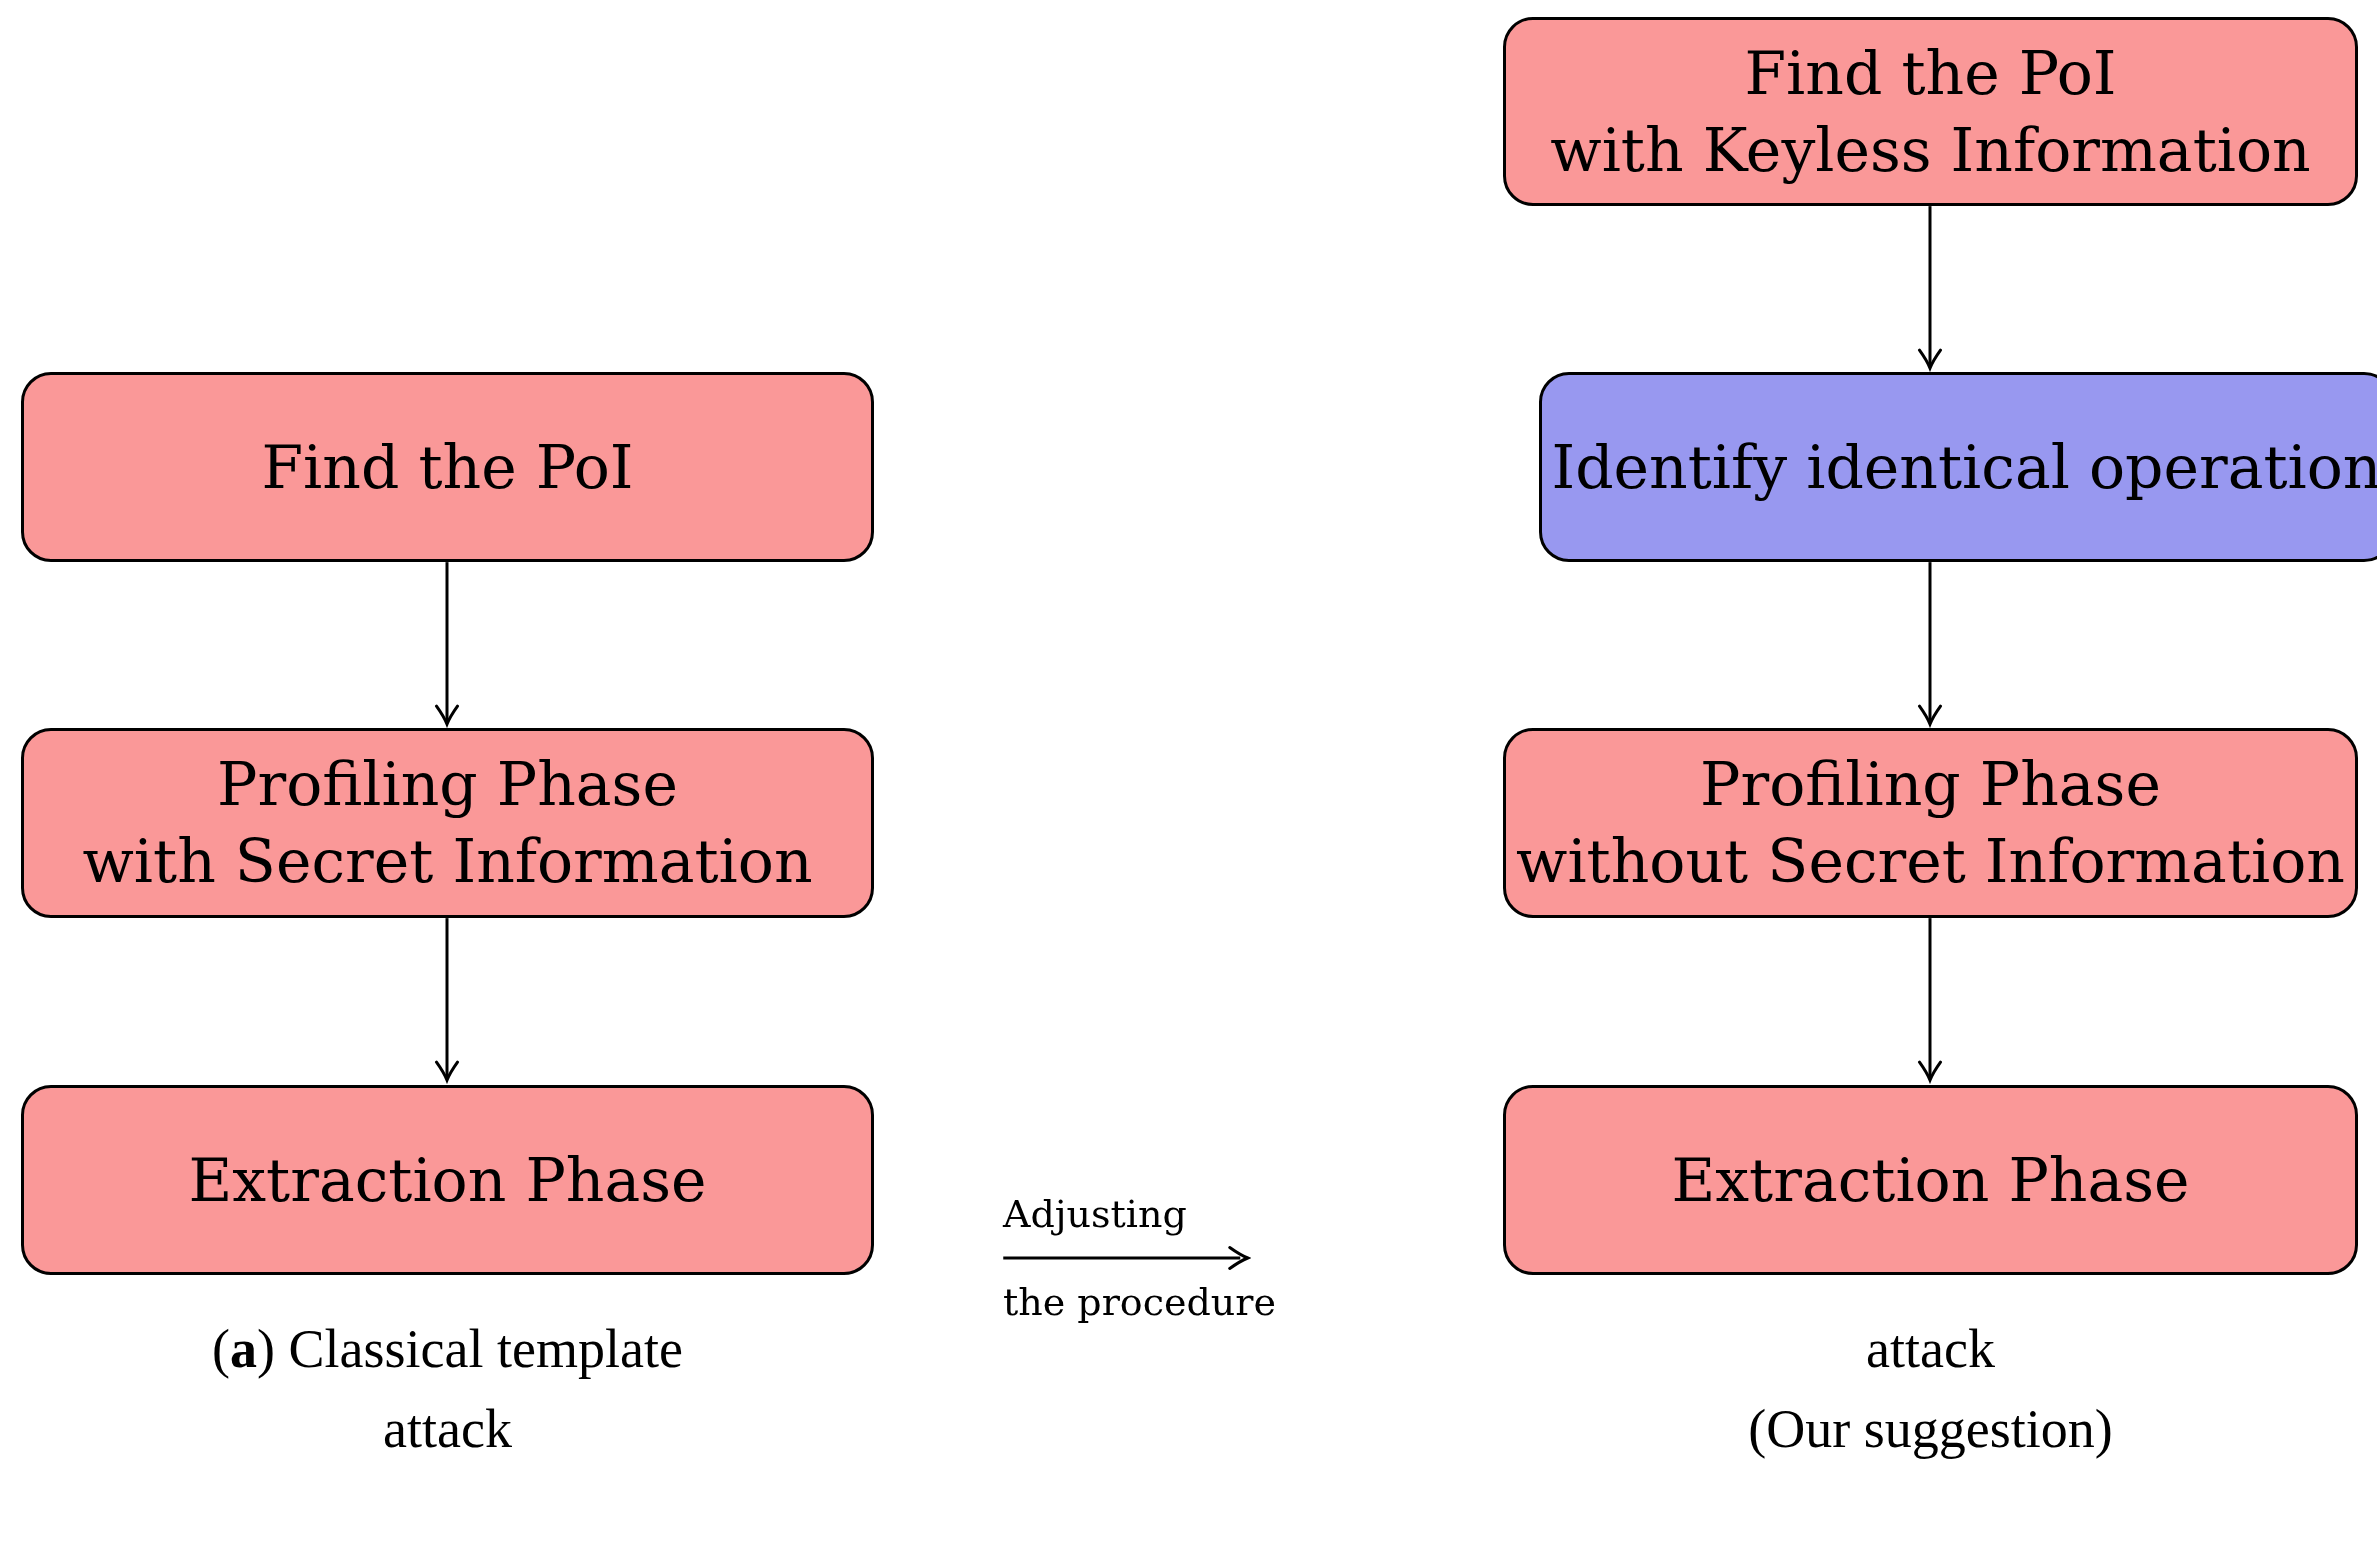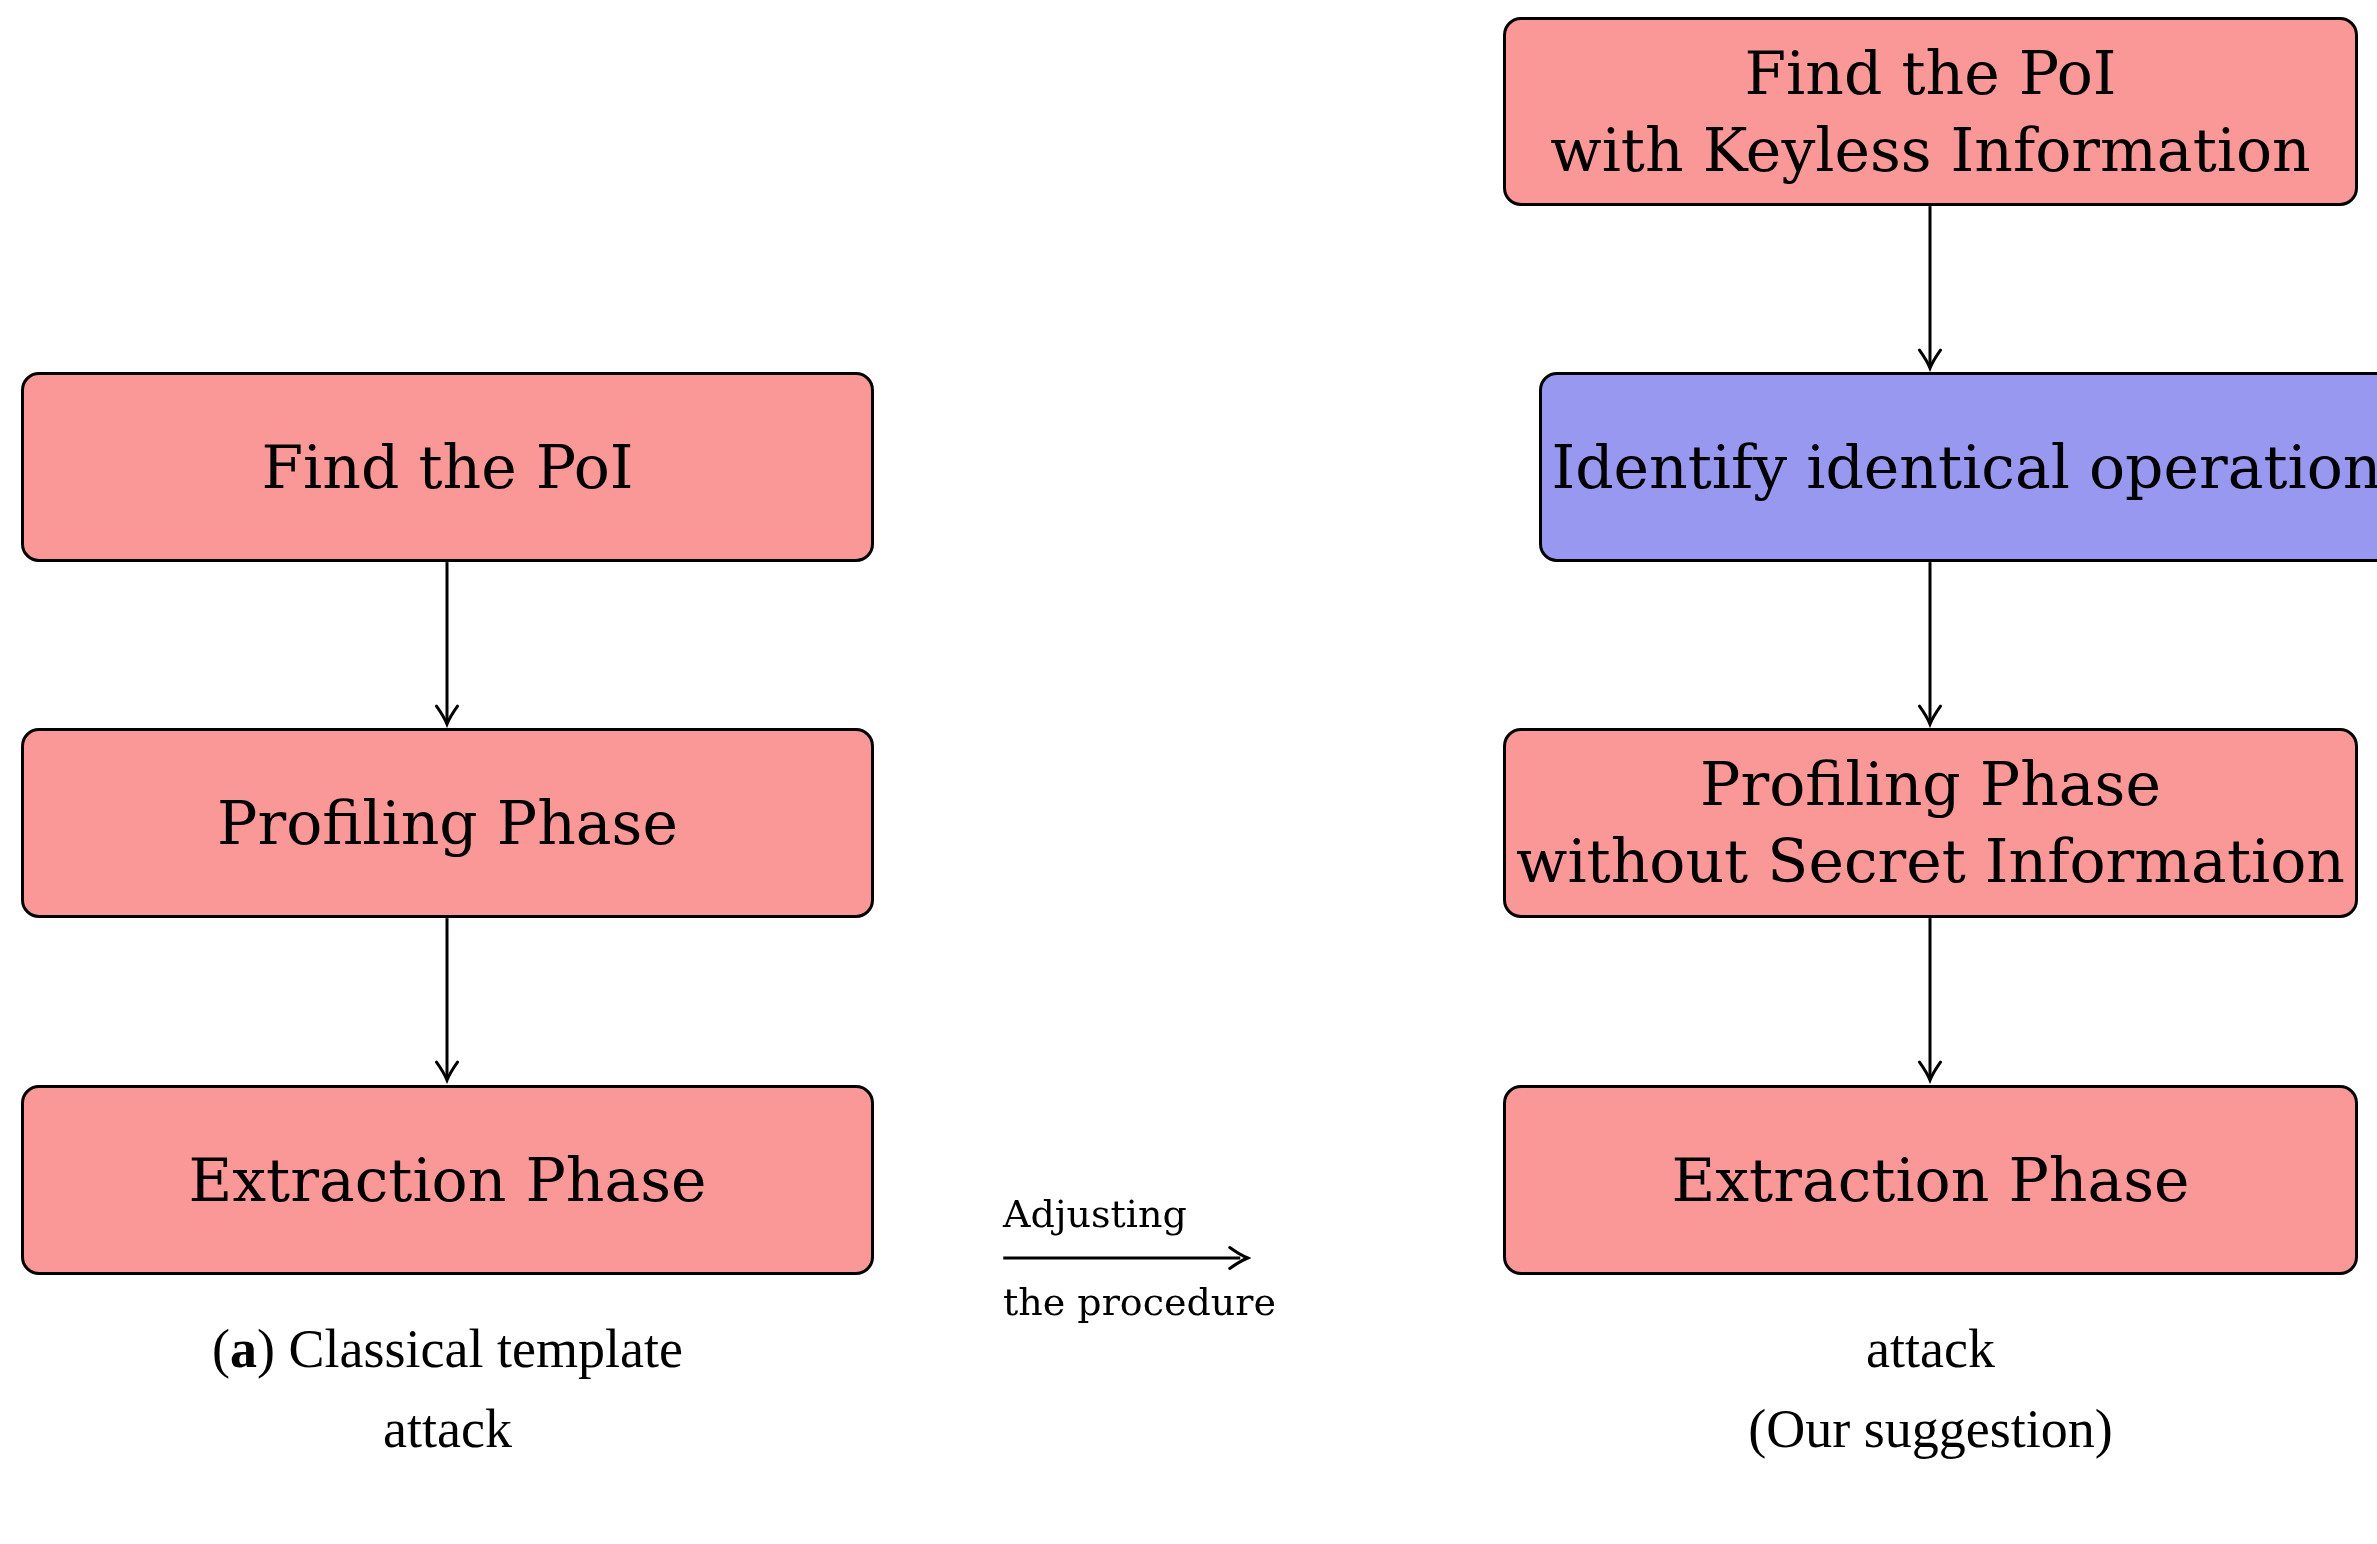--- a/index.html
+++ b/index.html
@@ -13,21 +13,21 @@
     height: 1545px;
     background: #ffffff;
     font-family: "DejaVu Serif", "Liberation Serif", serif;
     color: #000000;
     overflow: hidden;
   }
   .node {
     position: absolute;
     box-sizing: border-box;
     border: 3px solid #000000;
-    border-radius: 18px;
+    border-radius: 30px;
     display: flex;
     flex-direction: column;
     align-items: center;
     justify-content: center;
     text-align: center;
   }
   .node-line {
     font-size: 60px;
     line-height: 77px;
     white-space: nowrap;
@@ -62,20 +62,21 @@
     <div class="node-line"></div>
   </div>
 
   <svg class="arrow" style="left:432px; top:562px;" width="30" height="166" viewBox="0 0 40 221">
     <line x1="20" y1="0" x2="20" y2="212" stroke="#000000" stroke-width="4"></line>
     <path d="M6 192 Q16 206 20 216 Q24 206 34 192" fill="none" stroke="#000000" stroke-width="4" stroke-linecap="round"></path>
   </svg>
 
   <div class="node" style="left: 21px; top: 728px; width: 853px; height: 190px; background: rgb(250, 152, 152);">
     <div class="node-line">Profiling Phase</div>
+    <div class="node-line">with Secret Information</div>
   </div>
 
   <svg class="arrow" style="left:432px; top:918px;" width="30" height="166" viewBox="0 0 40 221">
     <line x1="20" y1="0" x2="20" y2="212" stroke="#000000" stroke-width="4"></line>
     <path d="M6 192 Q16 206 20 216 Q24 206 34 192" fill="none" stroke="#000000" stroke-width="4" stroke-linecap="round"></path>
   </svg>
 
   <div class="node" style="left: 21px; top: 1085px; width: 853px; height: 190px; background: rgb(250, 152, 152);">
     <div class="node-line">Extraction Phase</div>
     <div class="node-line"></div>

